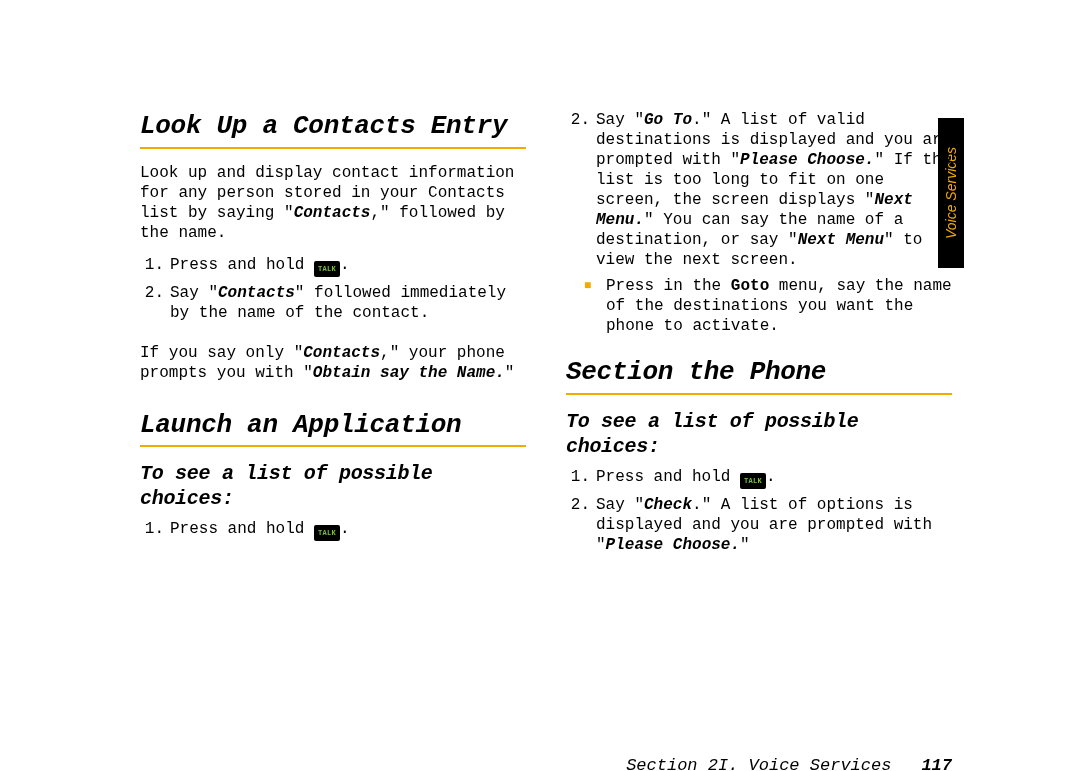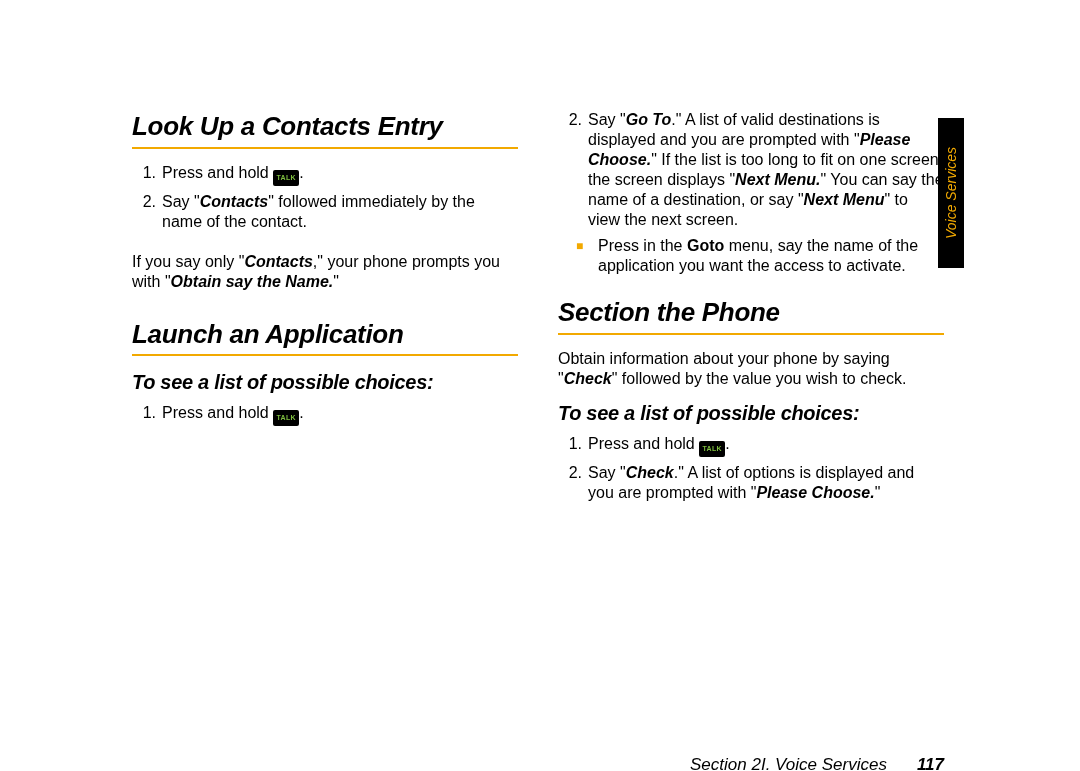--- a/index.html
+++ b/index.html
@@ -7,24 +7,25 @@
     padding: 0;
     background: #fff;
     font-family: Arial, Helvetica, sans-serif;
     width: 1080px;
     height: 771px;
     position: relative;
     color: #000;
   }
   .page {
     position: absolute;
-    left: 132px;
+    left: 140px;
     top: 110px;
     width: 812px;
     height: 560px;
+    font-family: Liberation Mono, monospace;
   }
   .columns {
     display: flex;
     gap: 40px;
   }
   .col {
     width: 386px;
     font-size: 16px;
     line-height: 1.25;
   }
@@ -134,20 +135,23 @@
   <span>Voice Services</span>
 </div>
 
 <div class="page">
   <div class="columns">
 
     <div class="col">
       <h2>Look Up a Contacts Entry</h2>
       <hr class="rule">
 
+      <p>
+        <span>Look up and display contact information for any person stored in your Contacts list by saying "</span><span class="bi">Contacts</span><span>," followed by the name.</span>
+      </p>
 
       <div class="num">
         <div class="n">1.</div>
         <div class="t"><span>Press and hold </span><span class="talk-key">TALK</span><span>.</span></div>
       </div>
       <div class="num">
         <div class="n">2.</div>
         <div class="t"><span>Say "</span><span class="bi">Contacts</span><span>" followed immediately by the name of the contact.</span></div>
       </div>
 
@@ -171,31 +175,28 @@
       </div>
     </div>
 
     <div class="col">
       <div class="num">
         <div class="n">2.</div>
         <div class="t"><span>Say "</span><span class="bi">Go To</span><span>." A list of valid destinations is displayed and you are prompted with "</span><span class="bi">Please Choose.</span><span>" If the list is too long to fit on one screen, the screen displays "</span><span class="bi">Next Menu.</span><span>" You can say the name of a destination, or say "</span><span class="bi">Next Menu</span><span>" to view the next screen.</span></div>
       </div>
       <div class="sub">
         <div class="bullet">■</div>
-        <div class="t"><span>Press in the </span><span style="font-weight:bold;">Goto</span><span> menu, say the name of the application you want the access to activate.</span></div>
+        <div class="t"><span>Press in the </span><span style="font-weight:bold;">Goto</span><span> menu, say the name of the destinations you want the phone to activate.</span></div>
       </div>
 
       <div class="spacer-med"></div>
 
       <h2>Section the Phone</h2>
       <hr class="rule">
 
-      <p>
-        <span>Obtain information about your phone by saying "</span><span class="bi">Check</span><span>" followed by the value you wish to check.</span>
-      </p>
 
       <div class="subhead">To see a list of possible choices:</div>
 
       <div class="num">
         <div class="n">1.</div>
         <div class="t"><span>Press and hold </span><span class="talk-key">TALK</span><span>.</span></div>
       </div>
       <div class="num">
         <div class="n">2.</div>
         <div class="t"><span>Say "</span><span class="bi">Check</span><span>." A list of options is displayed and you are prompted with "</span><span class="bi">Please Choose.</span><span>"</span></div>

